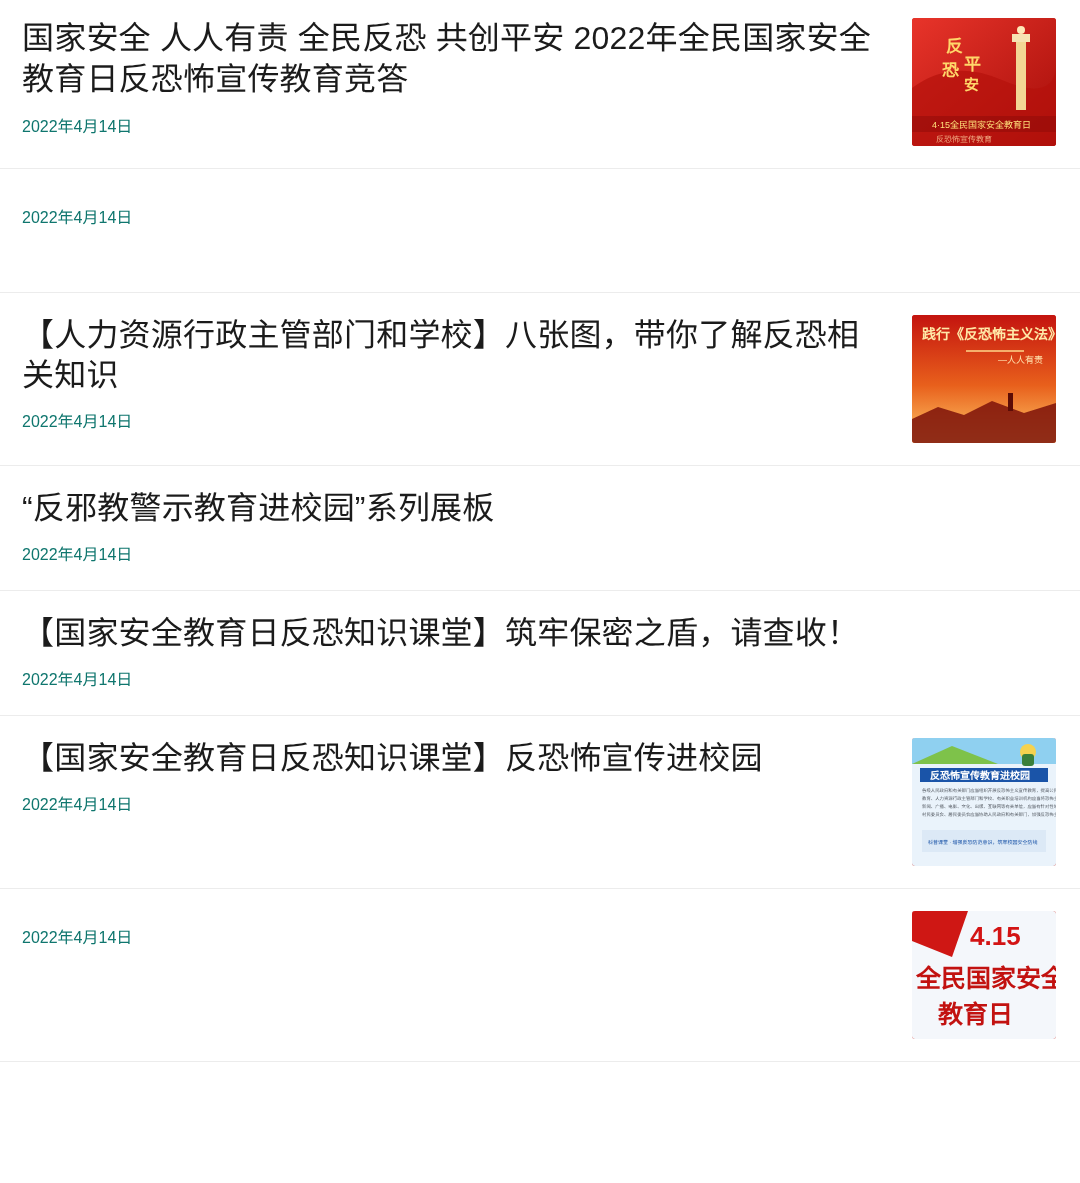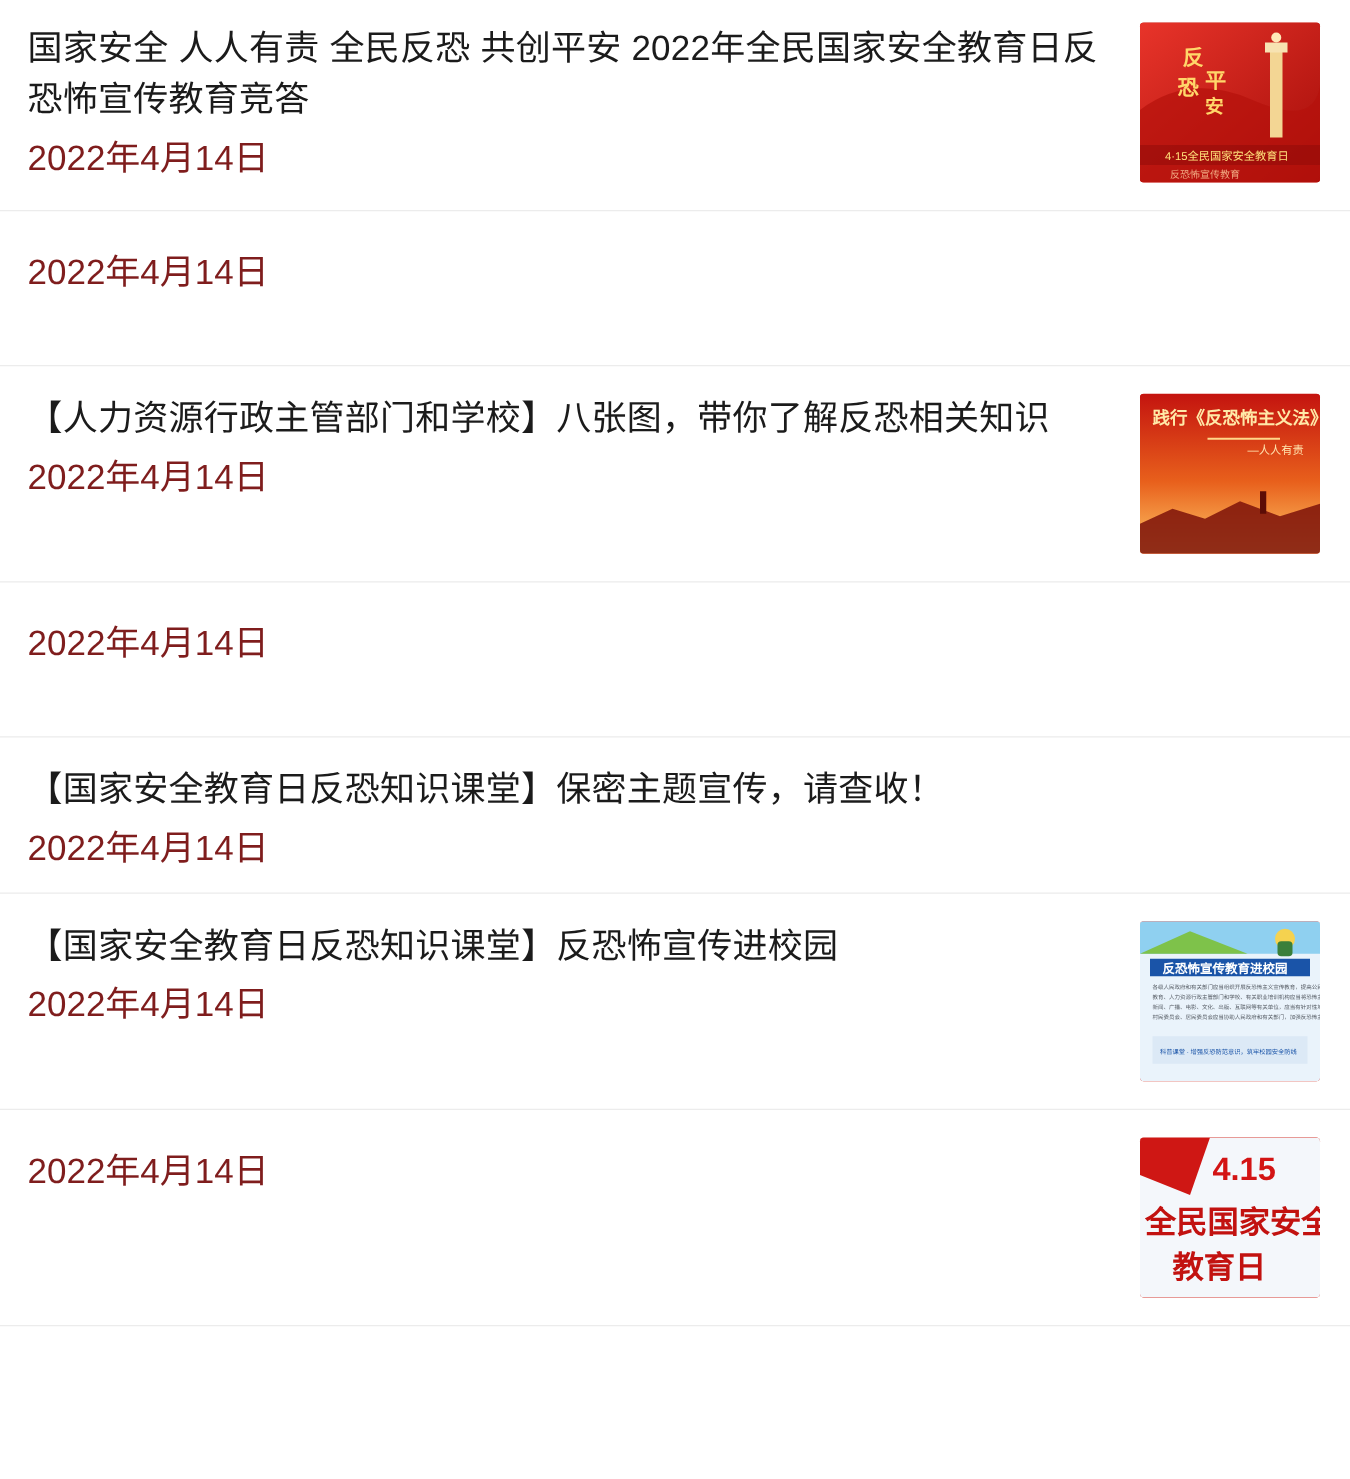--- a/index.html
+++ b/index.html
@@ -31,32 +31,32 @@
   }
   .item:last-child {
     border-bottom: 1px solid #ececec;
   }
   .item-text {
     flex: 1 1 auto;
     padding-right: 22px;
     min-width: 0;
   }
   .item-title {
-    font-size: 28px;
+    font-size: 32px;
     line-height: 40px;
     color: #1b1b1b;
     font-weight: 400;
     letter-spacing: 0.2px;
     word-break: break-word;
   }
   .item-date {
     margin-top: 14px;
-    font-size: 28px;
+    font-size: 16px;
     line-height: 26px;
-    color: #7f1d1d;
+    color: #0f766e;
     font-weight: 400;
   }
   .thumb {
     flex: 0 0 auto;
     width: 144px;
     height: 128px;
     border-radius: 3px;
     overflow: hidden;
     position: relative;
     background: #cc1c12;
@@ -132,27 +132,28 @@
         <line x1="54" y1="36" x2="112" y2="36" stroke="#ffd78a" stroke-width="1.5"></line>
         <text x="86" y="48" font-family="Liberation Sans, sans-serif" font-size="9" fill="#ffe2ad">—人人有责</text>
         <path d="M0 104 L26 92 L52 100 L80 86 L112 98 L144 88 L144 128 L0 128 Z" fill="#7d1209" opacity="0.85"></path>
         <rect x="96" y="78" width="5" height="18" fill="#5c0c06"></rect>
       </svg>
     </div>
   </div>
 
   <div class="item">
     <div class="item-text">
+      <div class="item-title">“反邪教警示教育进校园”系列展板</div>
       <div class="item-date">2022年4月14日</div>
     </div>
   </div>
 
   <div class="item">
     <div class="item-text">
-      <div class="item-title">【国家安全教育日反恐知识课堂】保密主题宣传，请查收！</div>
+      <div class="item-title">【国家安全教育日反恐知识课堂】筑牢保密之盾，请查收！</div>
       <div class="item-date">2022年4月14日</div>
     </div>
   </div>
 
   <div class="item">
     <div class="item-text">
       <div class="item-title">【国家安全教育日反恐知识课堂】反恐怖宣传进校园</div>
       <div class="item-date">2022年4月14日</div>
     </div>
     <div class="thumb">

